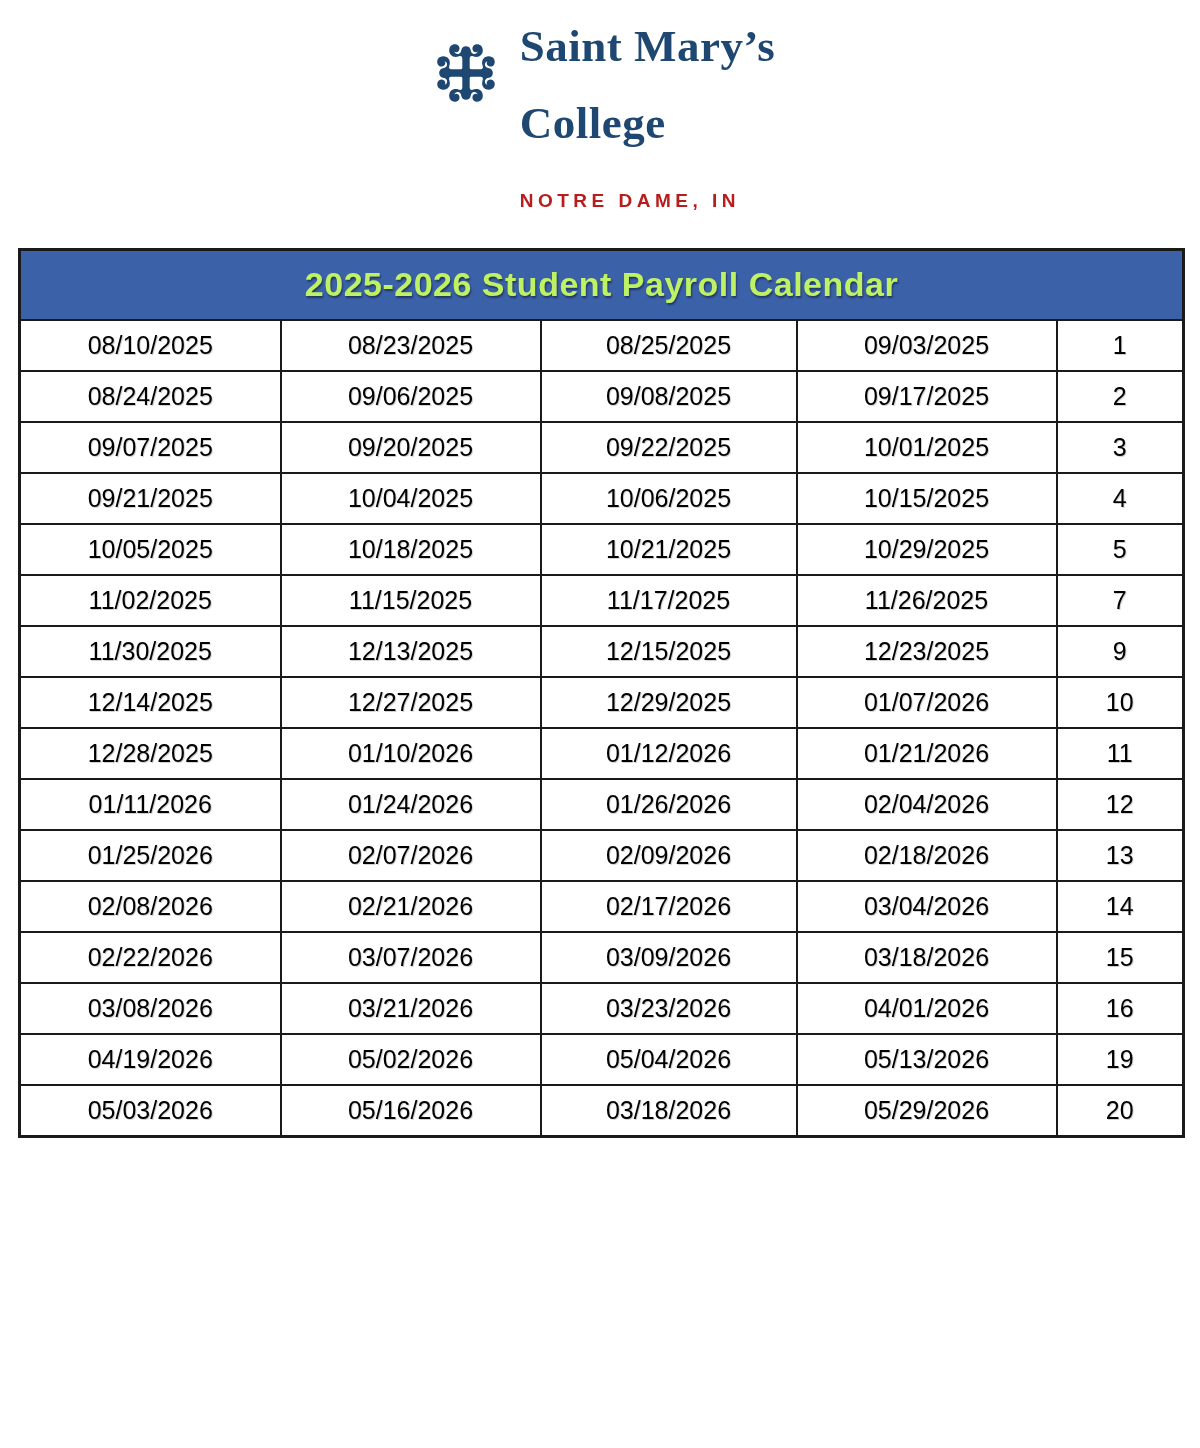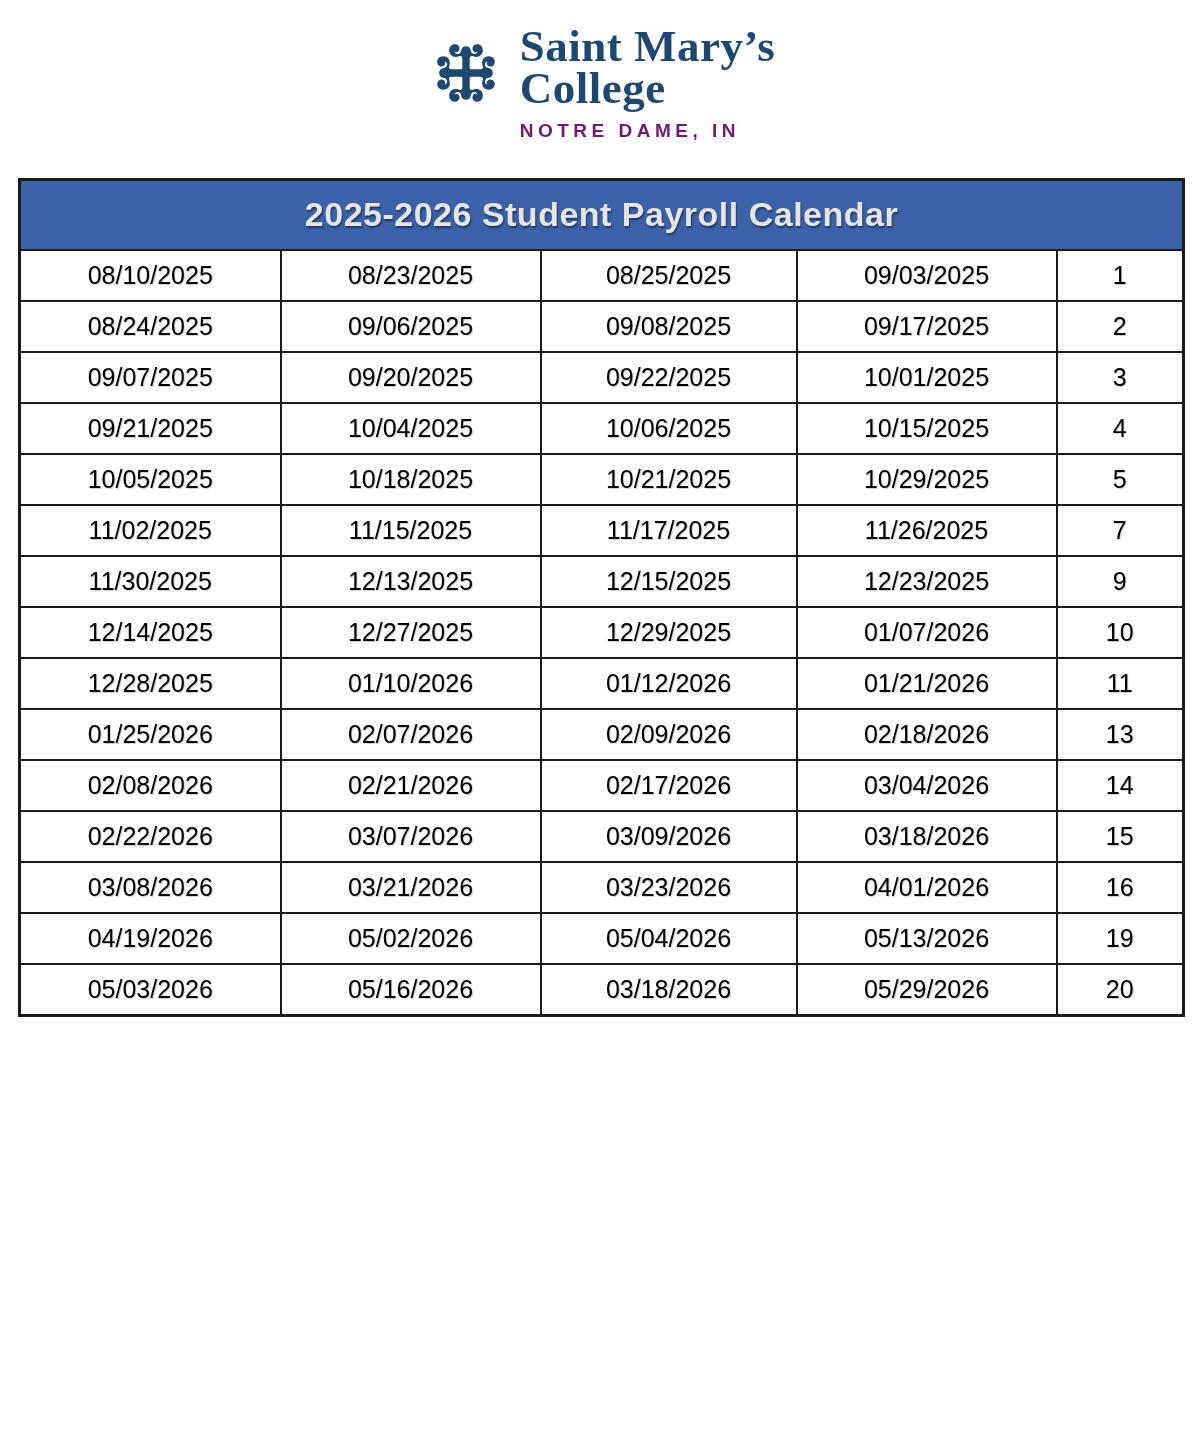--- a/index.html
+++ b/index.html
@@ -14,51 +14,51 @@
 
   
   .logo-block {
     display: flex;
     justify-content: center;
     align-items: flex-start;
     gap: 13px;
     padding-top: 26px;
   }
   .emblem { width: 82px; height: 86px; margin-top: 4px; }
-  .logo-text-col { display: flex; flex-direction: column; }
+  .logo-text-col { display: flex; flex-direction: column; gap: 35px; }
   .logo-name {
     font-family: "Liberation Serif", serif;
     font-weight: bold;
     font-size: 45px;
     line-height: 0.93;
     color: #1E4871;
     letter-spacing: 0.5px;
   }
   .logo-loc {
     margin-top: 10px;
     font-size: 19px;
     font-weight: bold;
     letter-spacing: 4.5px;
-    color: #701a75;
+    color: #b91c1c;
   }
 
   
   table.payroll {
     margin: 36px 18px 0 18px;
     width: 1164px;
     table-layout: fixed;
     border-collapse: collapse;
     border: 3px solid #1a1a1a;
   }
   table.payroll th, table.payroll td {
     border: 2px solid #1a1a1a;
   }
   .title-row th {
     background: #3B62A8;
-    color: #e5e5e5;
+    color: #bef264;
     font-size: 34px;
     font-weight: bold;
     height: 71px;
     text-align: center;
     vertical-align: middle;
     text-shadow: 1px 2px 2px rgba(15, 20, 45, 0.55);
     letter-spacing: 0.5px;
   }
   .header-row th {
     background: #3B62A8;
@@ -191,20 +191,27 @@
     <td>10</td>
   </tr>
         <tr>
     <td>12/28/2025</td>
     <td>01/10/2026</td>
     <td>01/12/2026</td>
     <td>01/21/2026</td>
     <td>11</td>
   </tr>
         <tr>
+    <td>01/11/2026</td>
+    <td>01/24/2026</td>
+    <td>01/26/2026</td>
+    <td>02/04/2026</td>
+    <td>12</td>
+  </tr>
+        <tr>
     <td>01/25/2026</td>
     <td>02/07/2026</td>
     <td>02/09/2026</td>
     <td>02/18/2026</td>
     <td>13</td>
   </tr>
         <tr>
     <td>02/08/2026</td>
     <td>02/21/2026</td>
     <td>02/17/2026</td>

